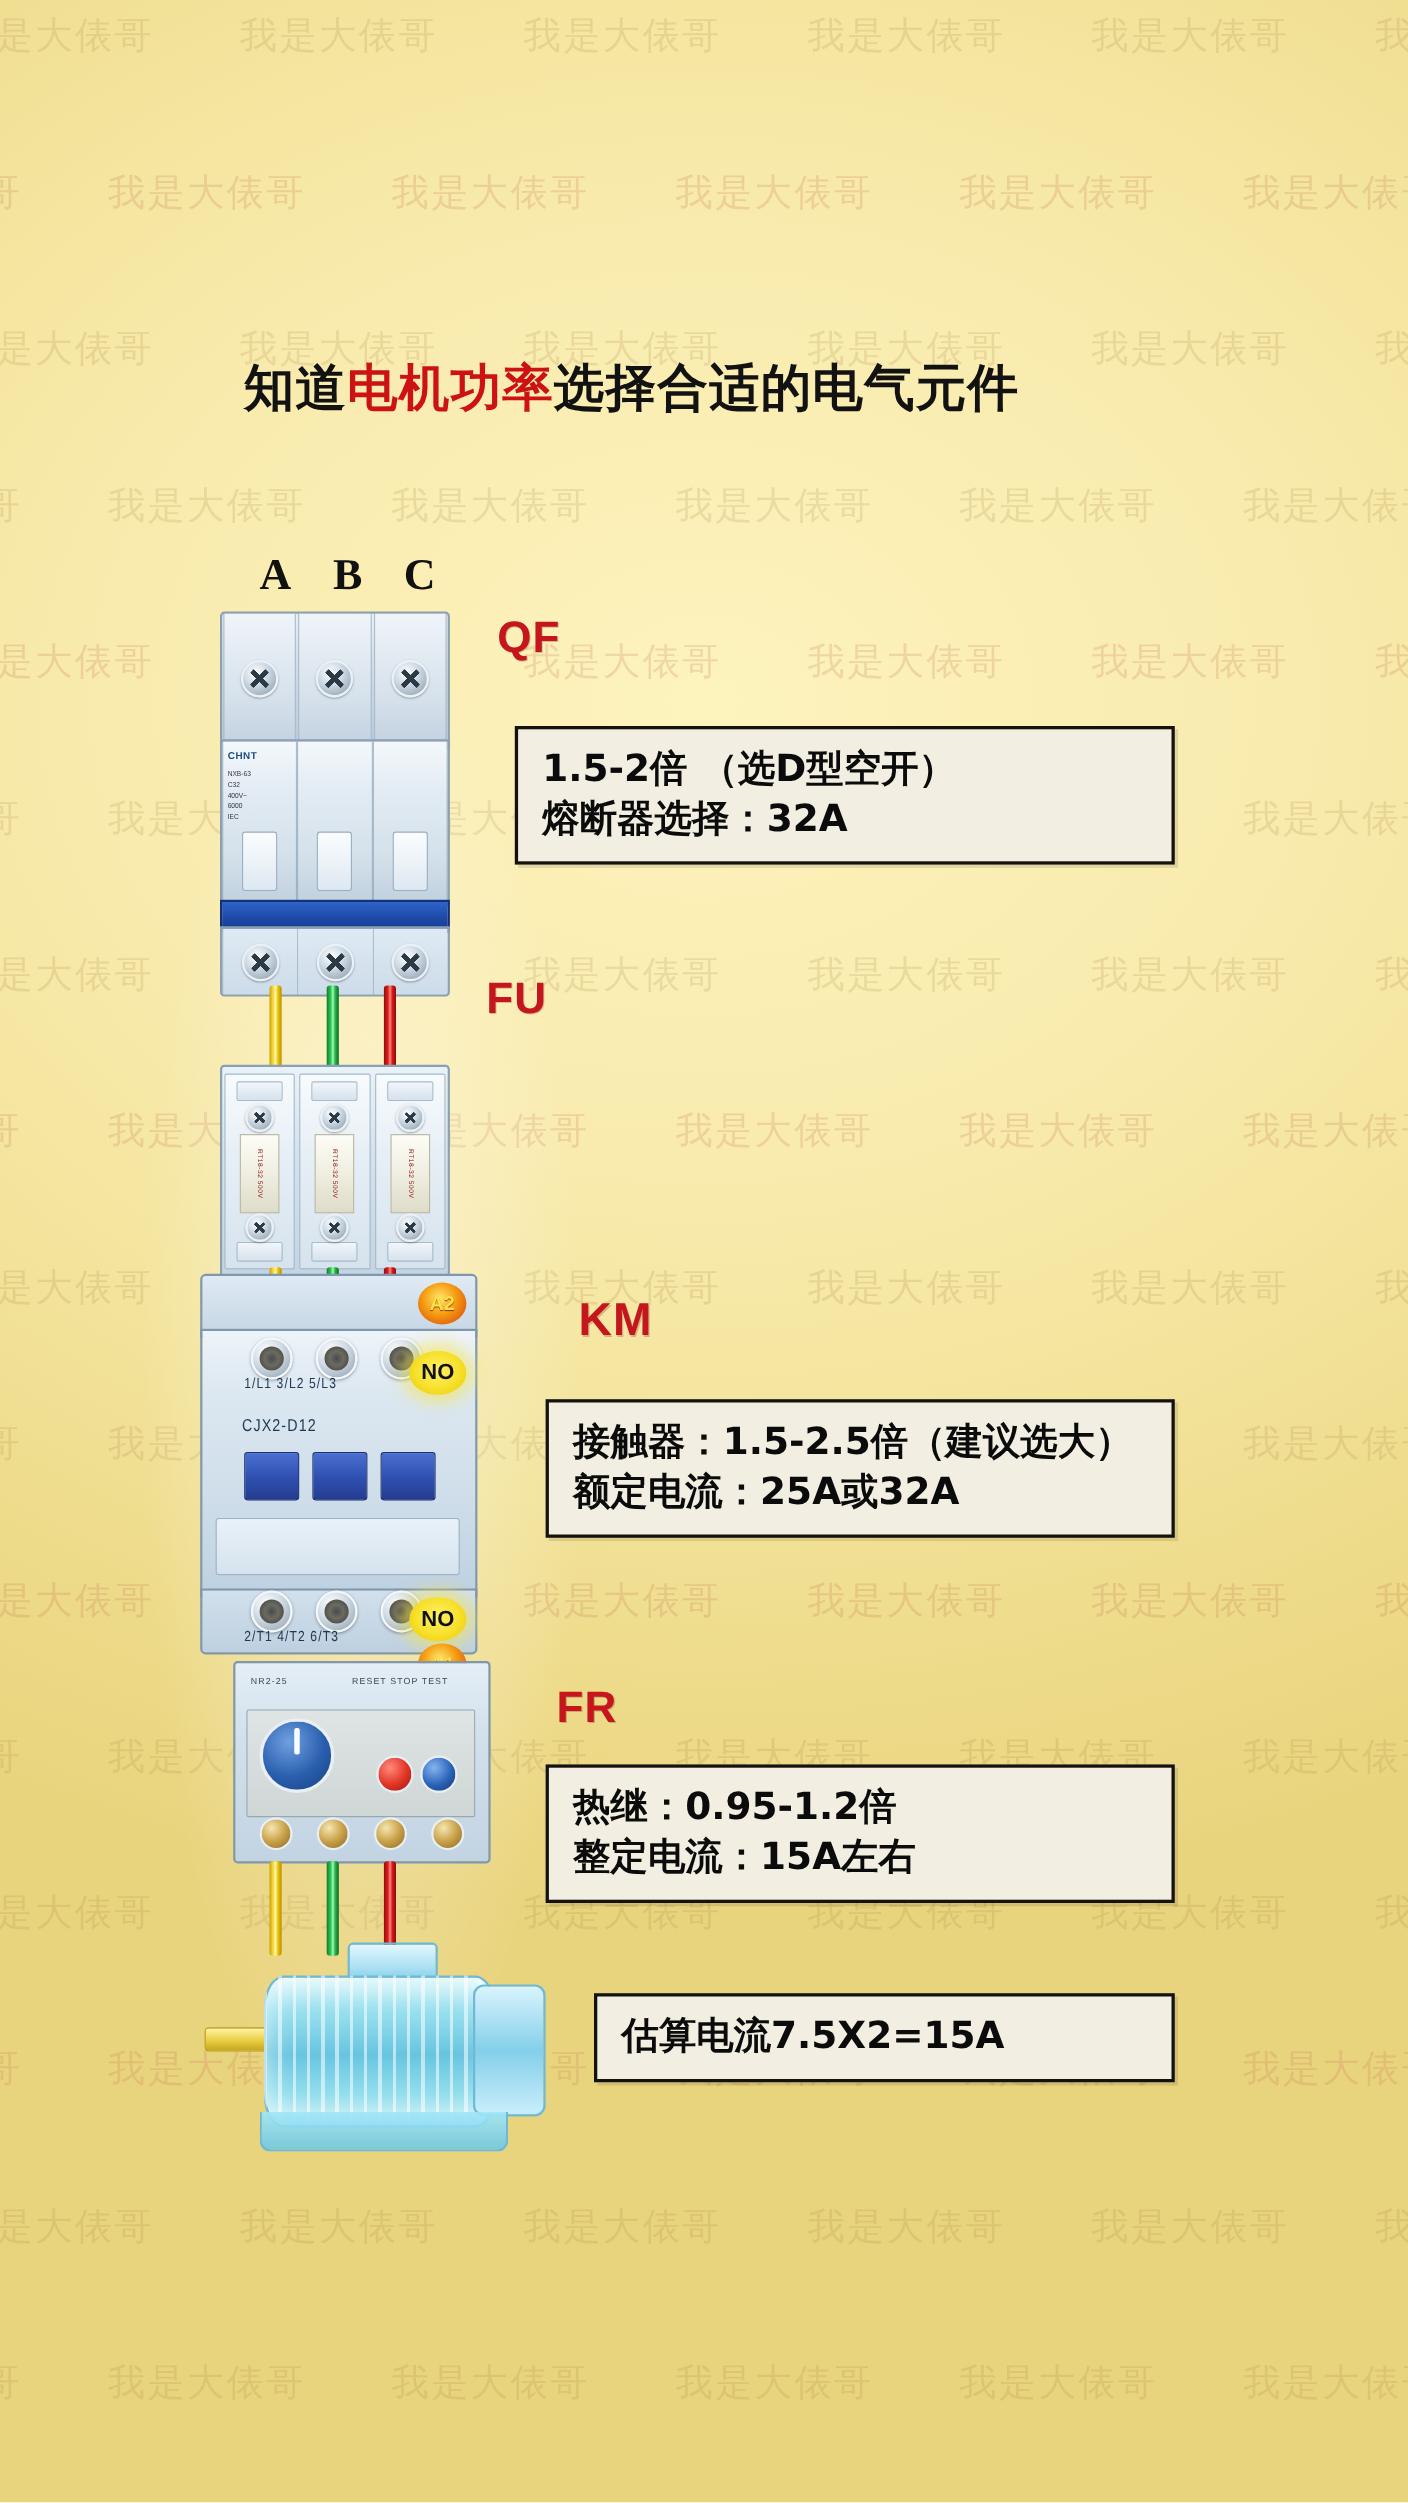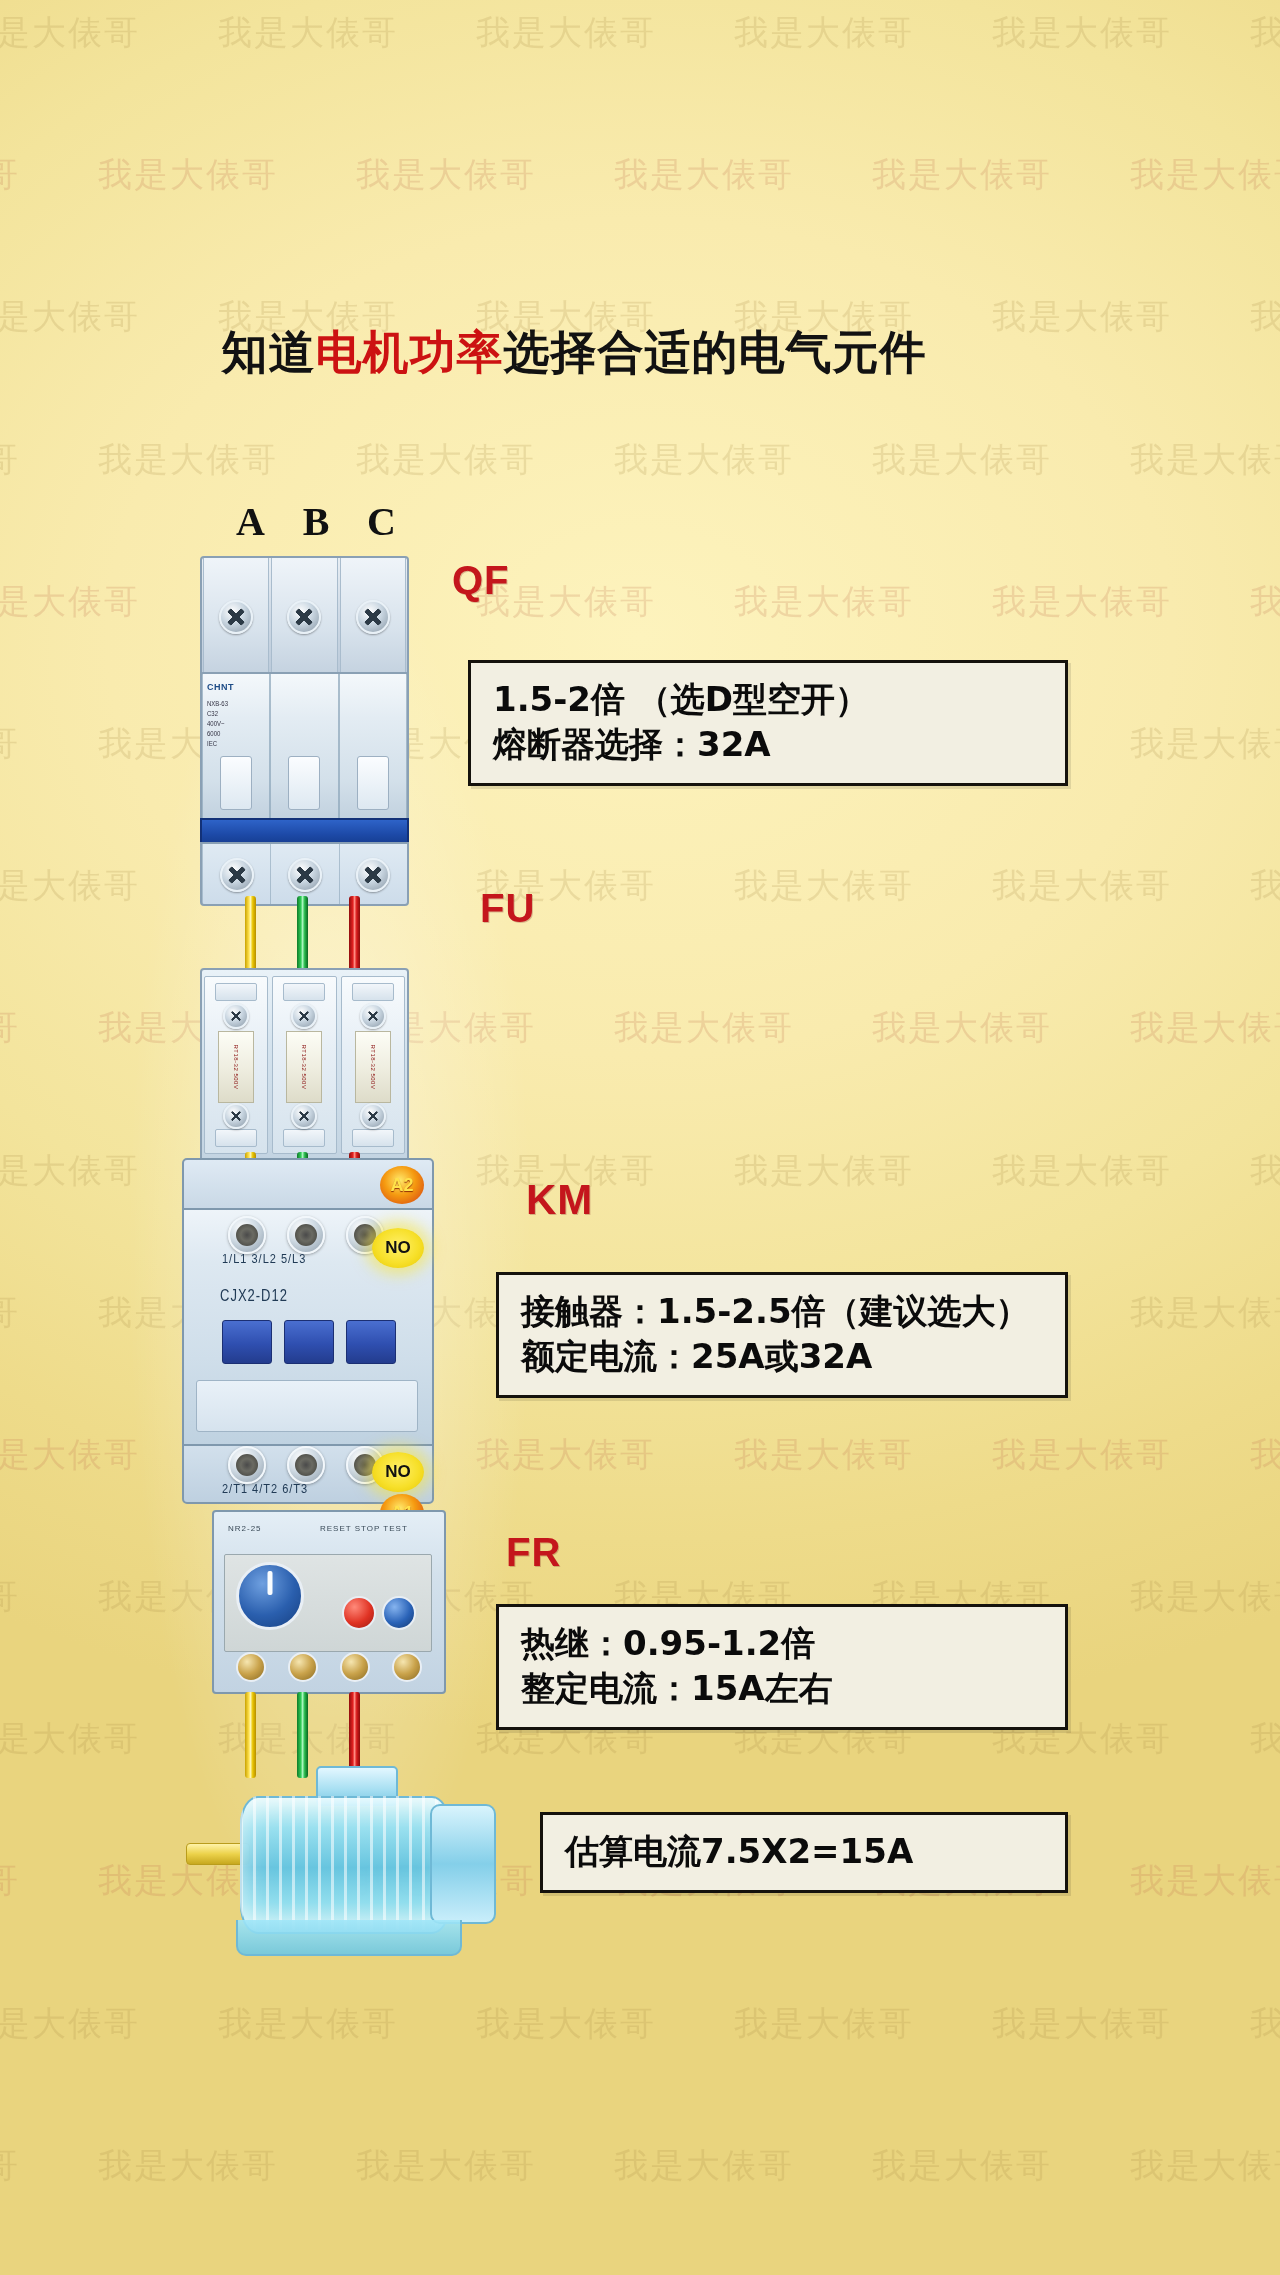--- a/index.html
+++ b/index.html
@@ -79,21 +79,21 @@
     z-index: 7;
     color: #c4161c;
     font-weight: bold;
     font-size: 40px;
     letter-spacing: 1px;
     font-family: "Liberation Sans", "DejaVu Sans", sans-serif;
     text-shadow: 1px 1px 0 rgba(120,20,20,0.25);
     padding-left: 44px;
   }
   #tag-qf { left: 408px; top: 558px; }
-  #tag-fu { left: 436px; top: 886px; text-align: center; }
+  #tag-fu { left: 398px; top: 886px; text-align: center; }
   #tag-km { left: 482px; top: 1176px; font-size: 42px; }
   #tag-fr { left: 462px; top: 1530px; font-size: 40px; }
 
   
   .callout {
     position: absolute;
     z-index: 7;
     background: #f2efe2;
     border: 3px solid #15120c;
     box-shadow: 3px 3px 0 rgba(0,0,0,0.10);
@@ -261,21 +261,21 @@
   .term-round::after{
     content:""; position:absolute; inset:6px; border-radius:50%;
     background:
       radial-gradient(circle at 50% 50%, #4a4a4a 0%, #6b6b63 40%, #3a3a36 100%);
   }
   .badge-no {
     position:absolute; width:52px; height:40px; border-radius:50%;
     background: radial-gradient(ellipse at 50% 45%, #fff06a 0%, #f7e02a 55%, #e8c800 100%);
     box-shadow: 0 0 14px 7px rgba(250,230,60,.55);
     display:flex; align-items:center; justify-content:center;
-    color:#111; font-weight:bold; font-size:17px;
+    color:#111; font-weight:bold; font-size:20px;
     font-family:"Liberation Sans",sans-serif;
   }
   .badge-a {
     position:absolute; width:44px; height:38px; border-radius:50%;
     background: radial-gradient(ellipse at 45% 38%, #ffe96a 0%, #f59a10 45%, #d23b12 100%);
     display:flex; align-items:center; justify-content:center;
     color:#ffe24a; font-weight:bold; font-size:18px;
     font-family:"Liberation Sans",sans-serif;
     text-shadow: 0 1px 1px rgba(120,20,0,.8);
   }

